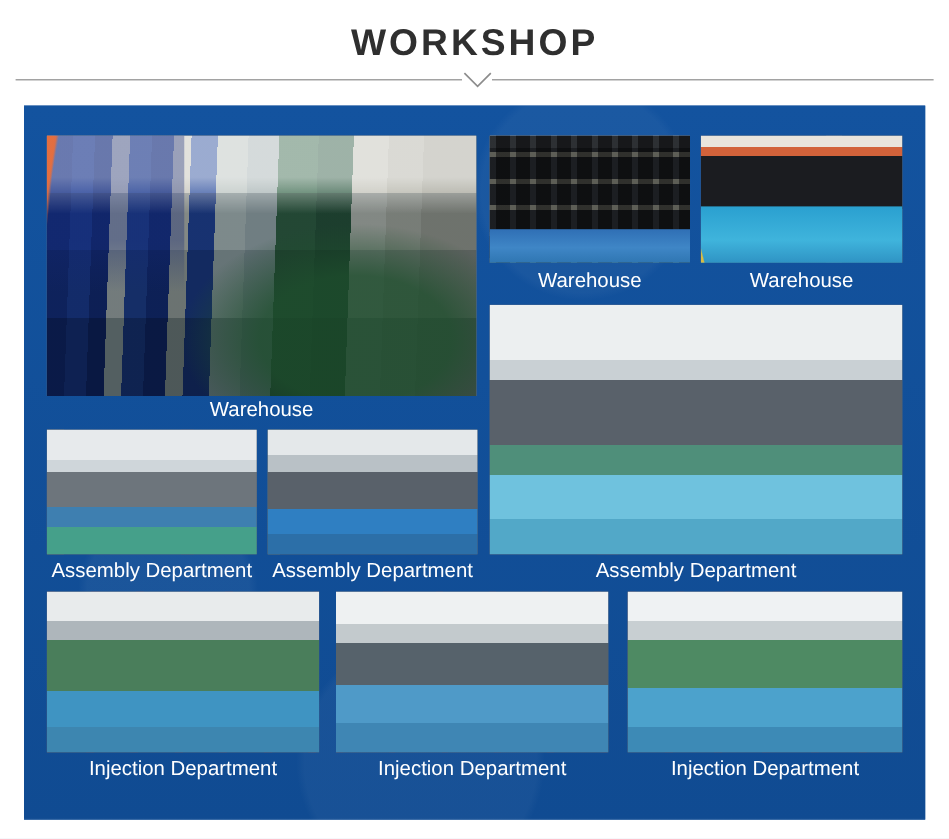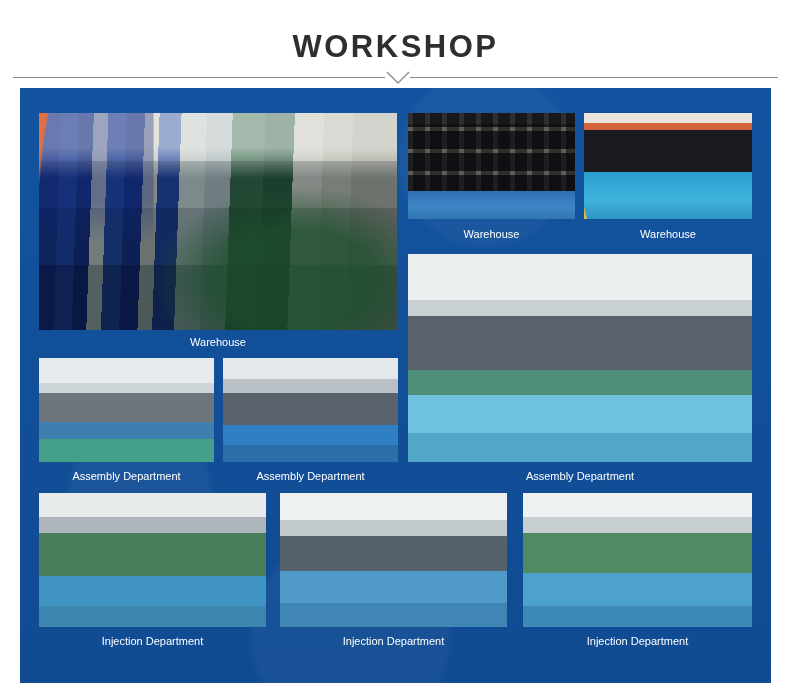--- a/index.html
+++ b/index.html
@@ -18,21 +18,21 @@
     position: relative;
     width: 791px;
     height: 699px;
     background: #ffffff;
   }
 
   
   .header {
     position: absolute;
     left: 0;
-    top: 16px;
+    top: 5px;
     width: 791px;
     height: 88px;
   }
   .page-title {
     position: absolute;
     left: 0;
     top: 12px;
     width: 791px;
     text-align: center;
     font-family: "Liberation Sans", sans-serif;
@@ -87,21 +87,21 @@
   }
   .tile .ph {
     position: absolute;
     left: 0; top: 0; right: 0; bottom: 0;
   }
   .caption {
     position: absolute;
     text-align: center;
     color: #ffffff;
     font-family: "Liberation Sans", sans-serif;
-    font-size: 11px;
+    font-size: 17px;
     line-height: 16px;
     white-space: nowrap;
   }
 
   
 
   
   .ph-wh-main {
     background:
       linear-gradient(180deg, rgba(255,255,255,0.55) 0 16%, rgba(255,255,255,0) 30%),

